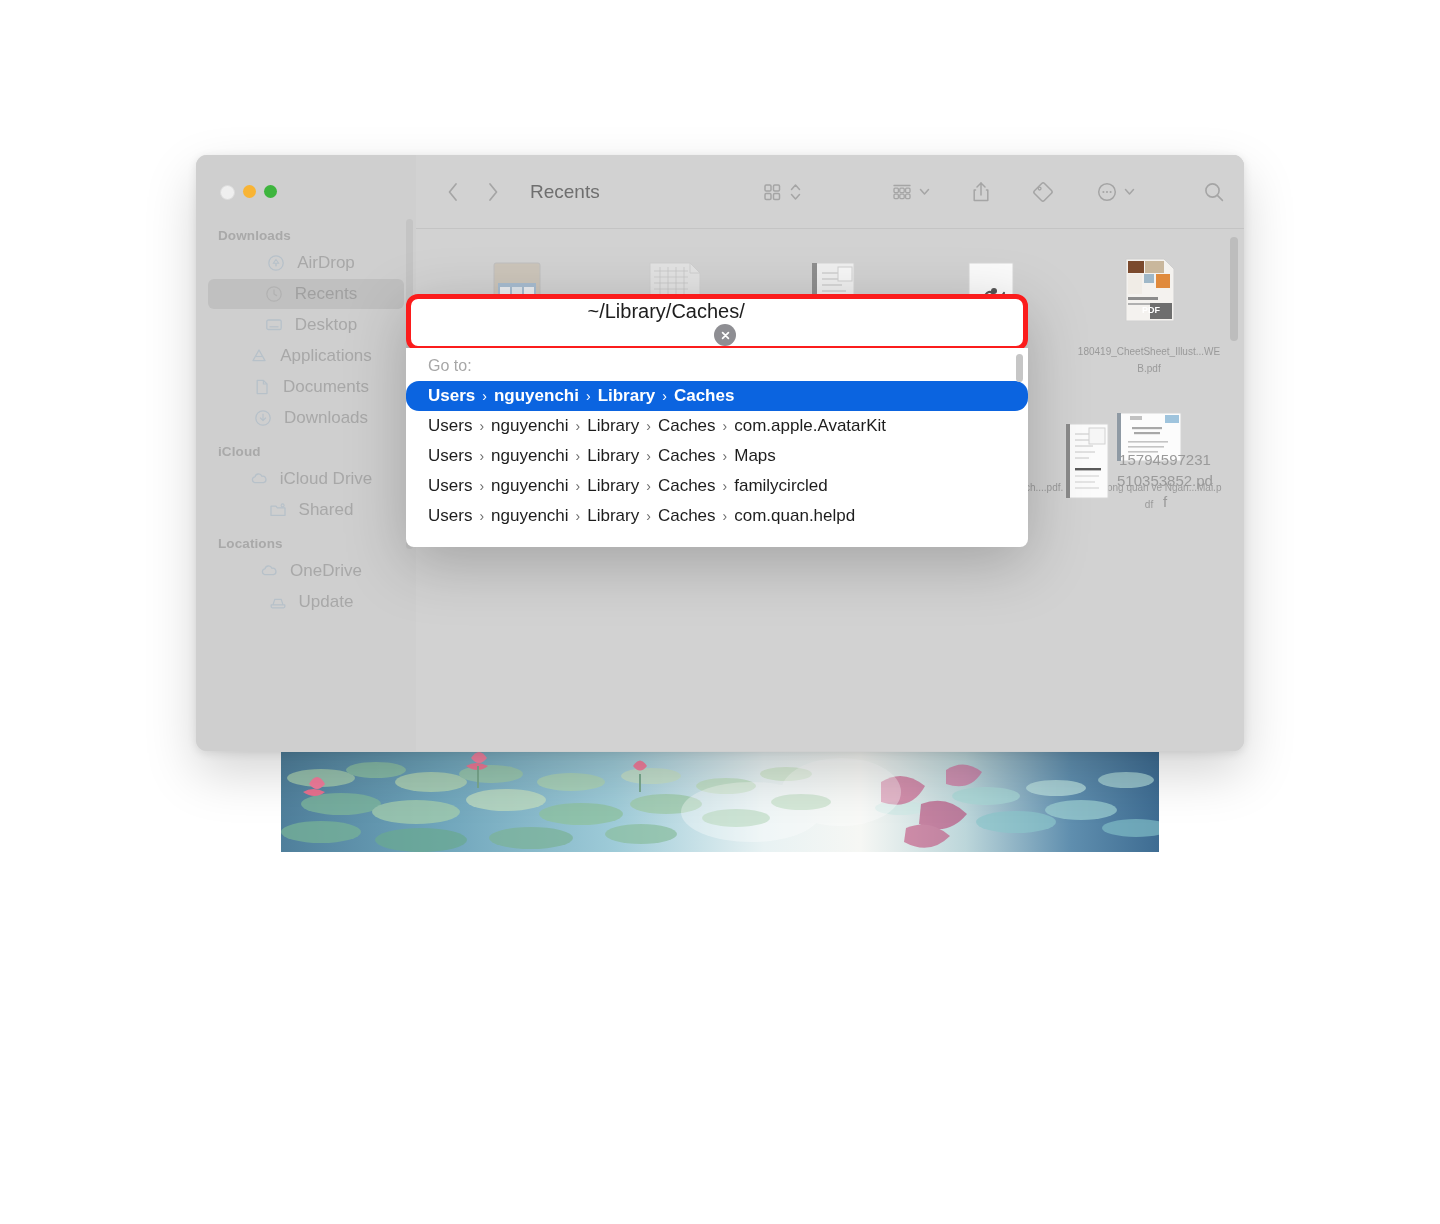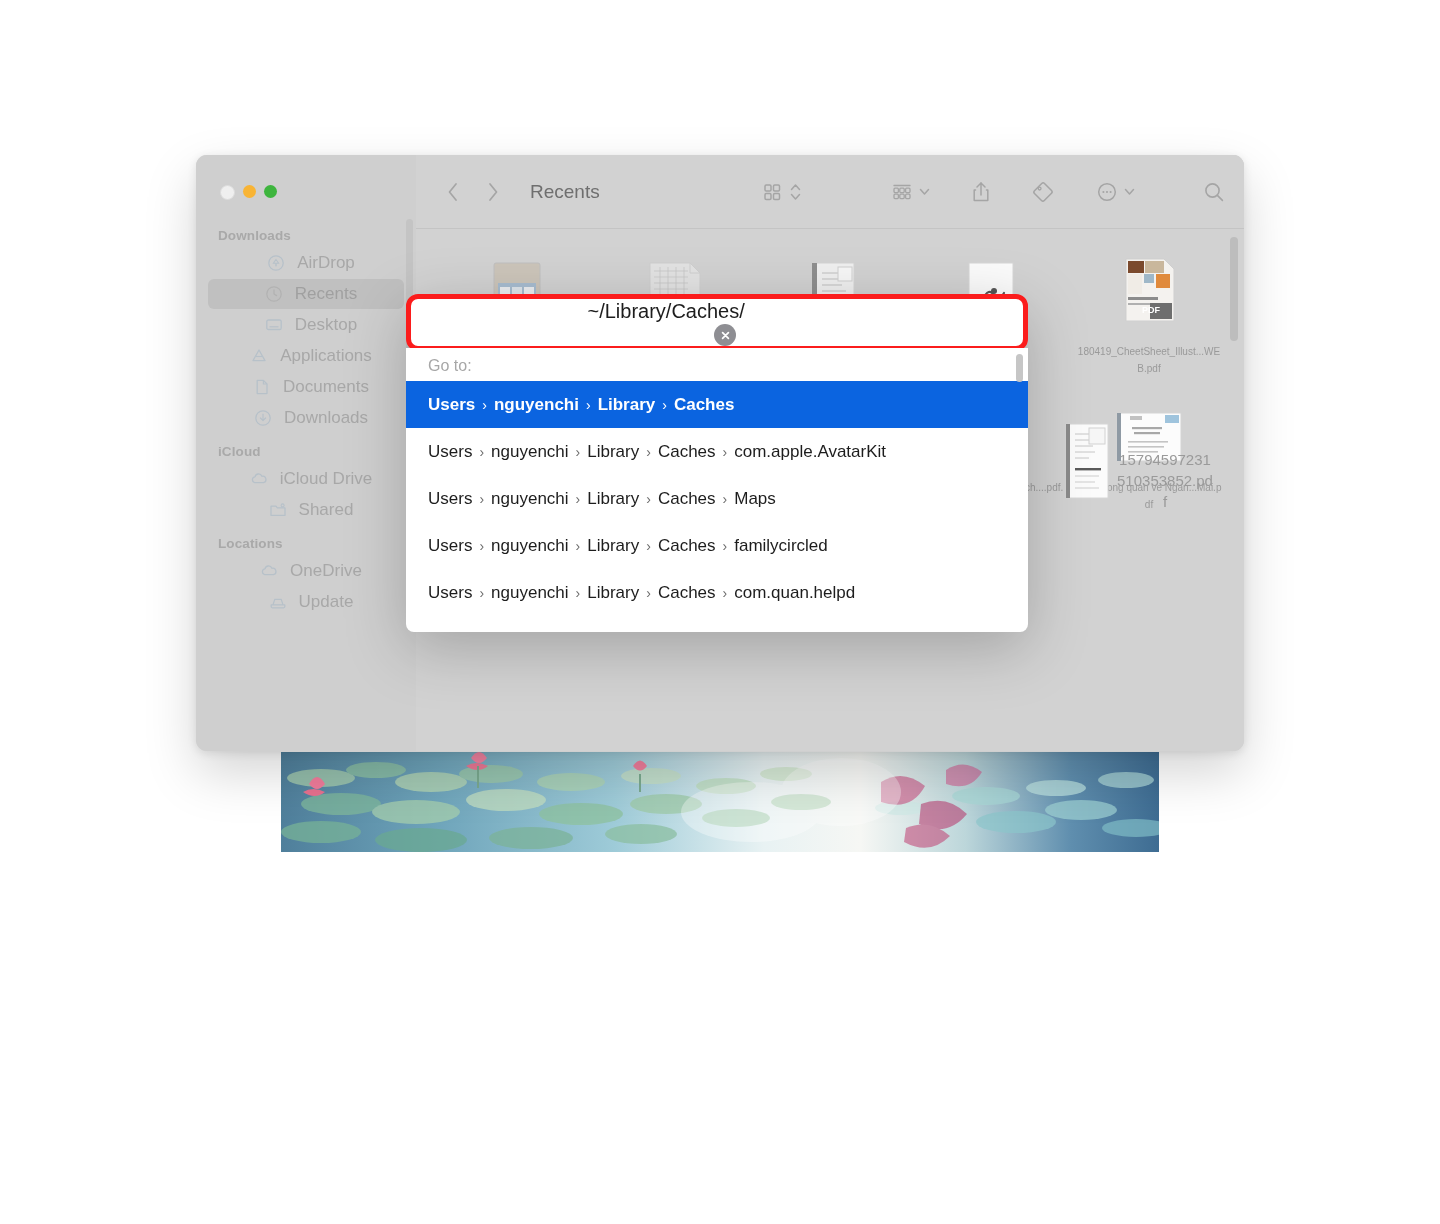--- a/index.html
+++ b/index.html
@@ -158,23 +158,23 @@
     background:#ffffff;
     border-radius:0 0 8px 8px;
     overflow:hidden;
     position:relative;
     padding-bottom:16px;
   }
   #goto-label{
     font-size:16px;color:#a7a7a7;padding:9px 0 6px 22px;
   }
   .goto-row{
-    height:47px;display:flex;align-items:center;
+    height:30px;display:flex;align-items:center;
     padding:0 16px 0 22px;
-    font-size:17px;color:#1d1d1d;white-space:nowrap;
+    font-size:17px;color:#1d1d1d;white-space:nowrap;border-radius:13px;
   }
   .goto-row.selected{background:#0b64e0;color:#ffffff;}
   .goto-row .crumb{font-weight:normal;}
   .goto-row.selected .crumb{font-weight:bold;}
   .goto-row .sep{margin:0 7px;color:#6d6d6d;font-size:14px;}
   .goto-row.selected .sep{color:#ffffff;}
   #goto-dd-scrollbar{
     position:absolute;right:5px;top:6px;width:7px;height:28px;
     border-radius:4px;background:#c6c6c6;
   }

